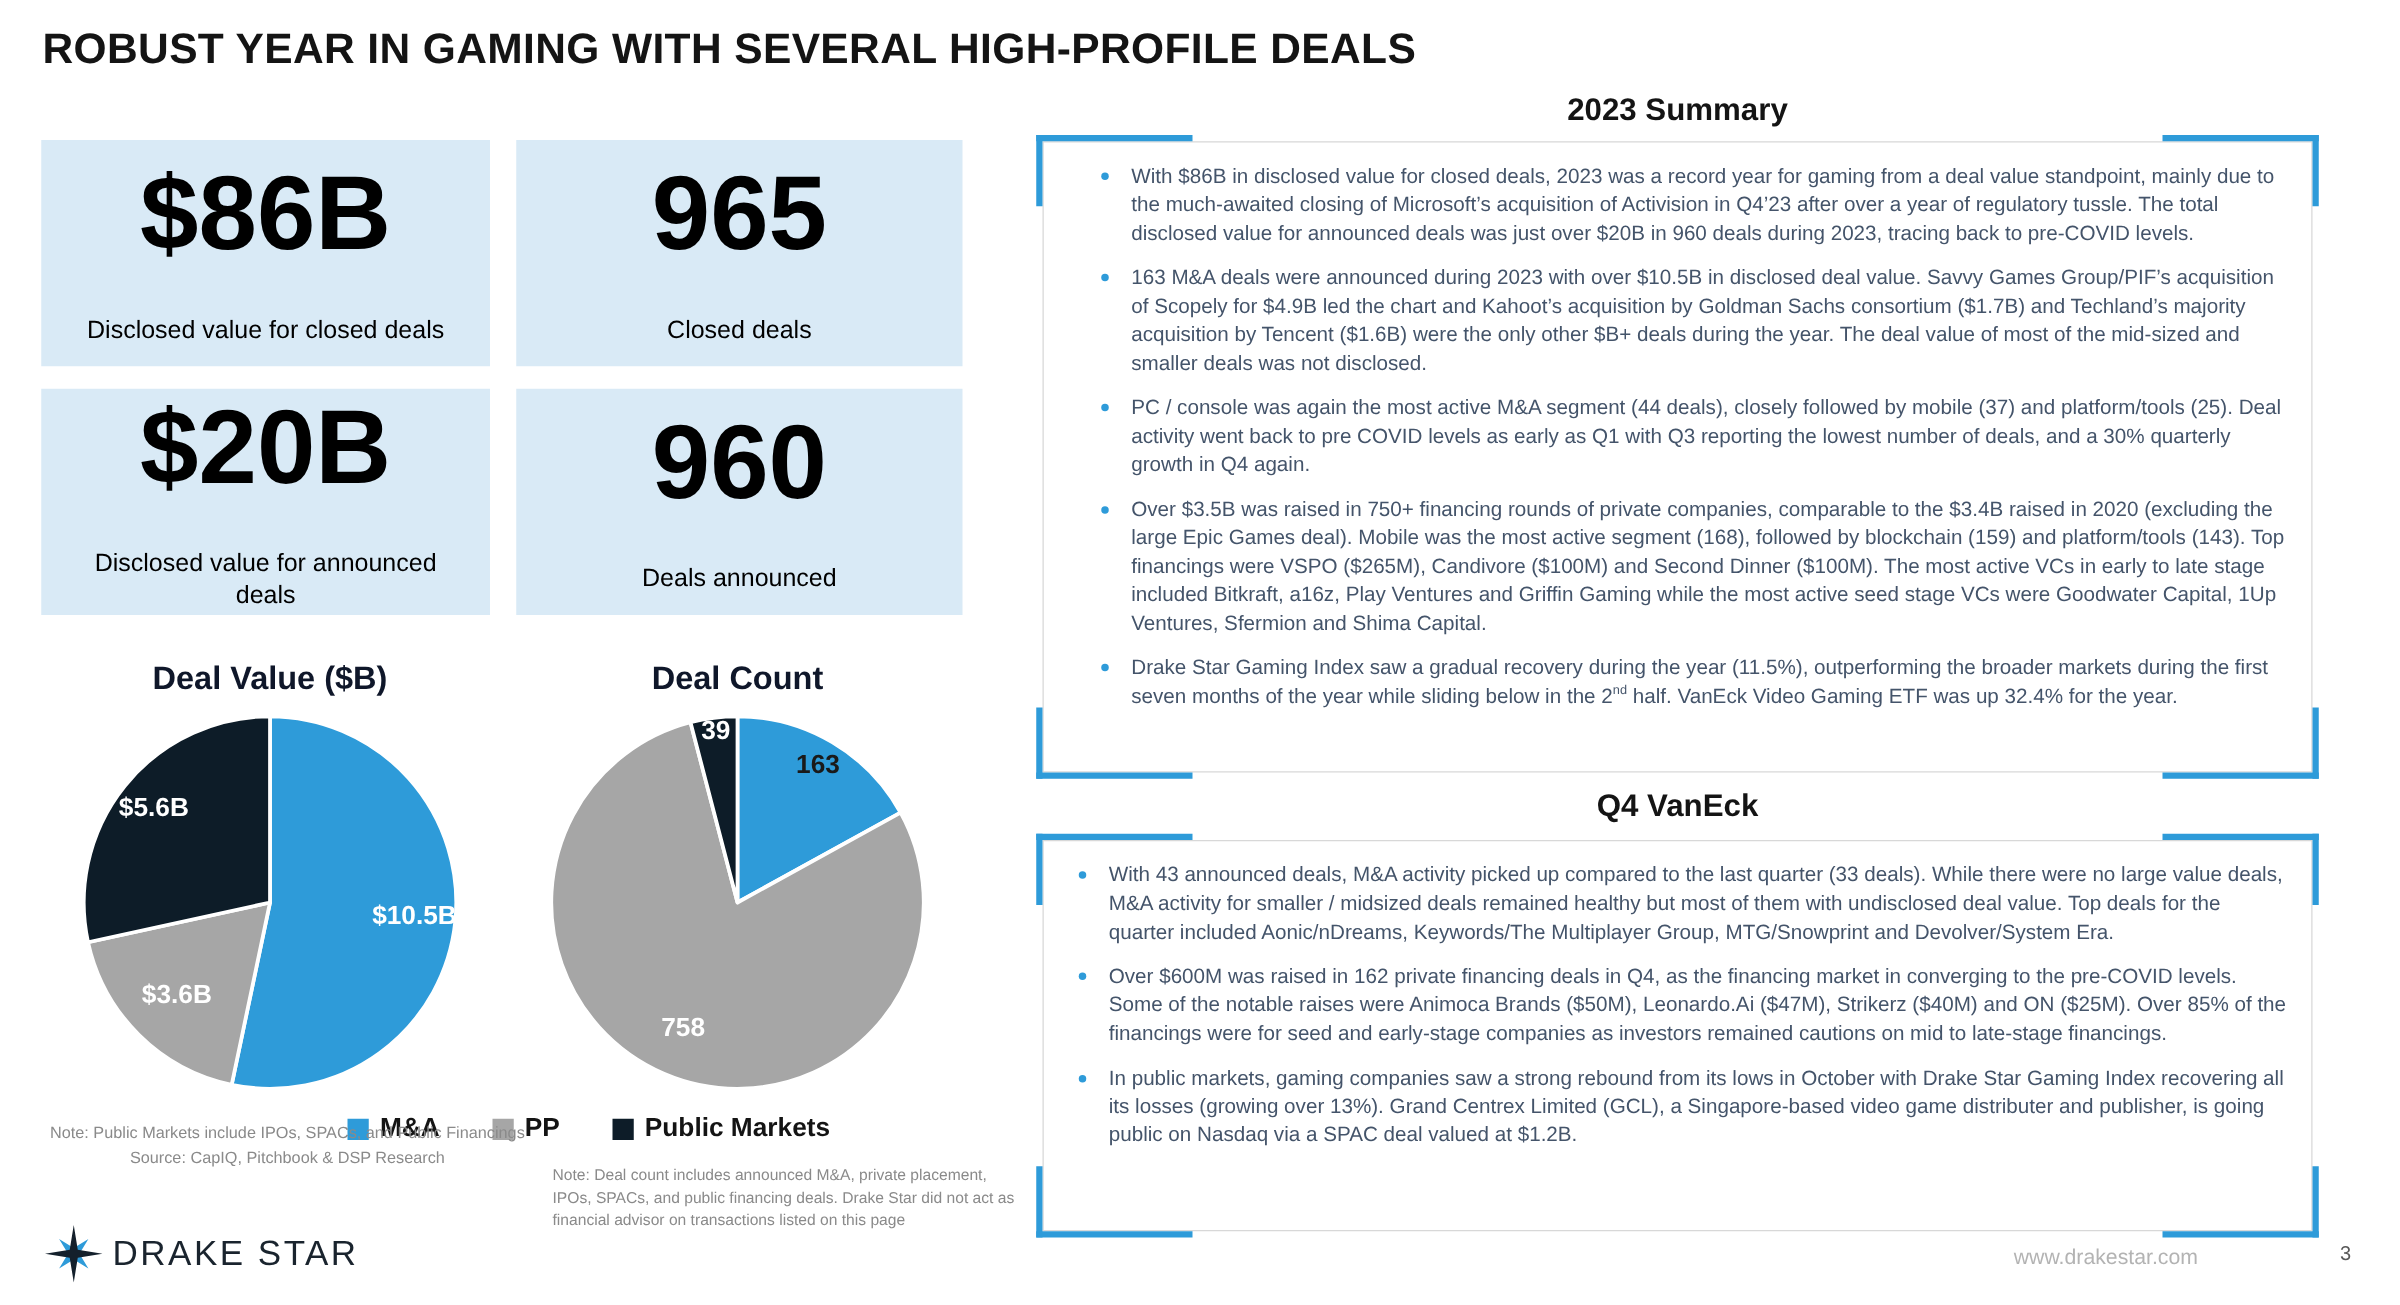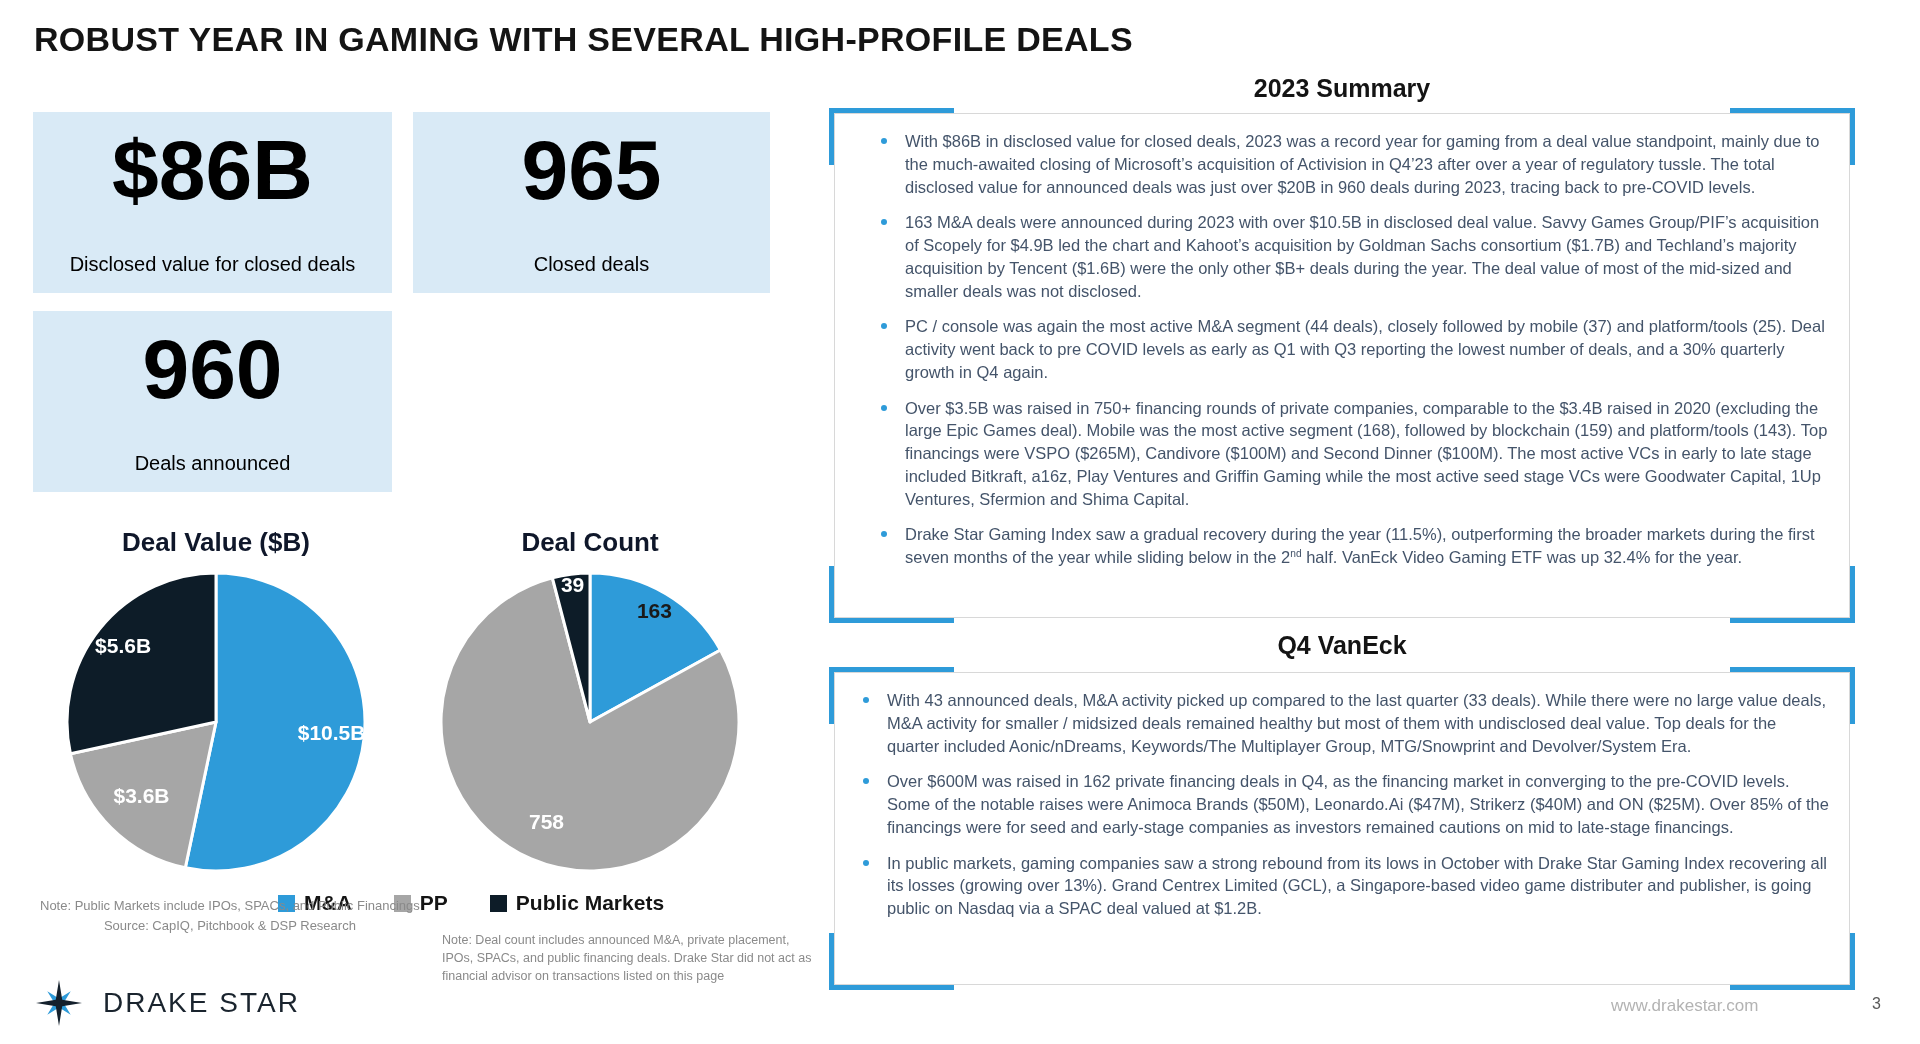--- a/index.html
+++ b/index.html
@@ -44,40 +44,44 @@
   .bk-tr{right:-6px;top:-6px;border-right-width:5px;border-top-width:5px;}
   .bk-bl{left:-6px;bottom:-6px;border-left-width:5px;border-bottom-width:5px;}
   .bk-br{right:-6px;bottom:-6px;border-right-width:5px;border-bottom-width:5px;}
 
   ul.bullets{list-style:none;margin:0;padding:0;}
   .bullets li{position:relative;padding-left:30px;margin-bottom:13px;font-size:16.5px;line-height:1.38;color:#44546A;}
   .dot{position:absolute;left:6px;top:8px;width:6px;height:6px;border-radius:50%;background:#2E9BD9;}
   sup{font-size:62%;vertical-align:super;line-height:0;}
 
   
-  .logo{position:absolute;left:36px;top:980px;display:flex;align-items:center;gap:21px;}
+  .logo{position:absolute;left:36px;top:980px;display:flex;align-items:center;gap:8px;}
   .logo-text{font-size:28px;color:#1a242e;letter-spacing:2px;font-weight:400;}
   .website{position:absolute;left:1611px;top:996px;font-size:17px;color:#b3b3b3;text-decoration:none;}
   .pagenum{position:absolute;left:1872px;top:995px;font-size:16px;color:#595959;}
 </style>
 </head>
 <body>
 
 <div class="slide">
 
   <div class="title">ROBUST YEAR IN GAMING WITH SEVERAL HIGH-PROFILE DEALS</div>
 
   <div class="stats">
     <div class="stat">
       <div class="num">$86B</div>
       <div class="lab">Disclosed value for closed deals</div>
     </div>
     <div class="stat">
       <div class="num">965</div>
       <div class="lab">Closed deals</div>
+    </div>
+    <div class="stat">
+      <div class="num">$20B</div>
+      <div class="lab">Disclosed value for announced deals</div>
     </div>
     <div class="stat">
       <div class="num">960</div>
       <div class="lab">Deals announced</div>
     </div>
   </div>
 
   <div class="chart" id="chart-0">
     <div class="chart-title">Deal Value ($B)</div>
     <svg id="pie-0" width="304" height="304" viewBox="0 0 304 304">

